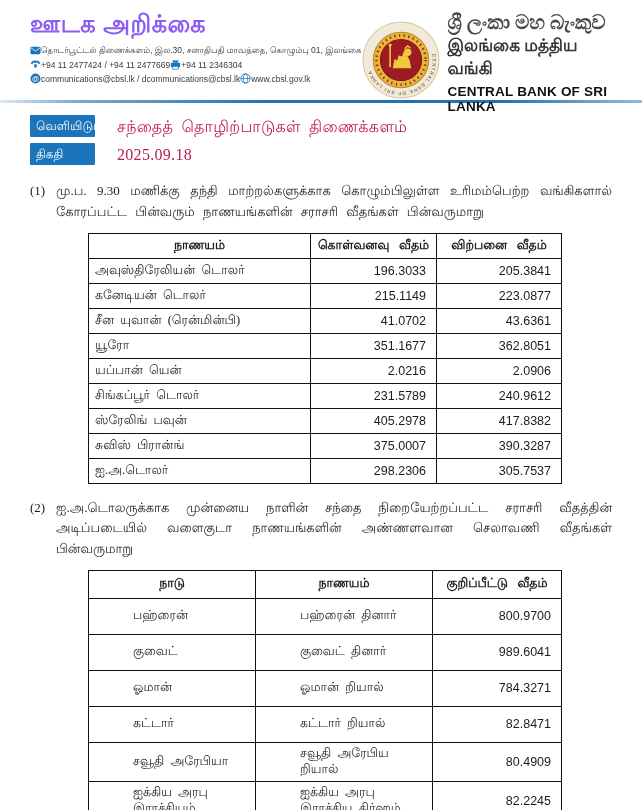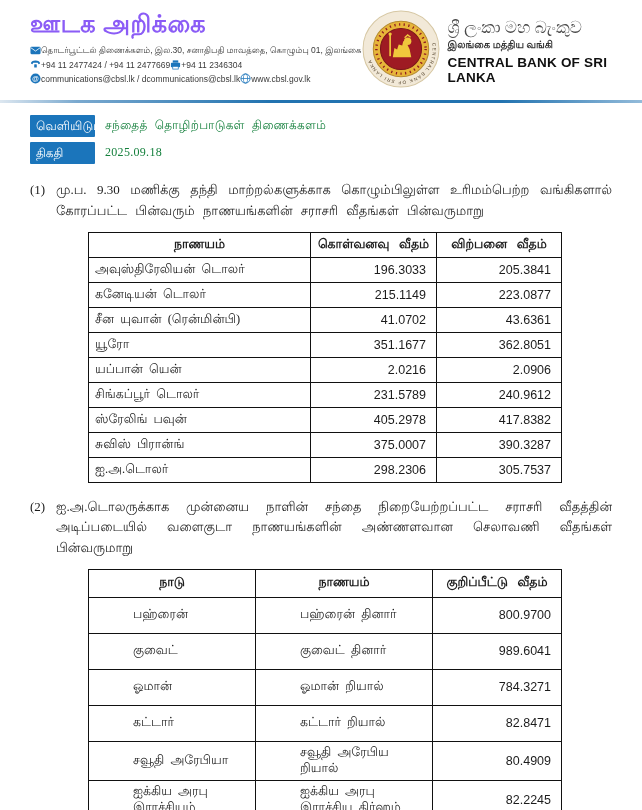--- a/index.html
+++ b/index.html
@@ -23,39 +23,39 @@
   }
   .contact-lines { margin-top: 4px; }
   .contact-line {
     display: flex; align-items: center; 
     font-family: "Liberation Sans", sans-serif;
     font-size: 8.5px; color: #3a3a3a; margin-top: 3px; white-space: nowrap;
   }
   .cicon { display: inline-flex; width: 11px; height: 11px; flex: 0 0 11px; }
   .hdr-right { display: flex; align-items: center; gap: 8px; padding-top: 2px; }
   .bank-names { text-align: left; }
-  .bank-si { font-size: 17px; color: #4a4a4a; font-weight: normal; line-height: 1.25; }
-  .bank-ta { font-size: 10px; color: #333; font-weight: bold; line-height: 1.35; }
+  .bank-si { font-size: 20px; color: #4a4a4a; font-weight: bold; line-height: 1.25; }
+  .bank-ta { font-size: 17px; color: #333; font-weight: bold; line-height: 1.35; }
   .bank-en { font-family: "Liberation Sans", sans-serif; font-size: 13.5px; color: #101010; font-weight: bold; margin-top: 3px; letter-spacing: 0.2px; }
 
   .blue-rule {
     height: 3px; margin: 6px -30px 0 -30px;
     background: linear-gradient(to right, #dde7f0 0%, #7aa9cf 12%, #2273b0 42%, #2273b0 78%, #93bbda 100%);
   }
 
   
   .meta { margin-top: 12px; margin-left: 0; }
   .meta-row { display: flex; align-items: flex-start; margin-top: 5px; }
   .meta-chip {
     background: #1b75bb; color: #ffffff;
     font-family: Liberation Sans, sans-serif; font-size: 12px;
     width: 65px; min-height: 20px; padding: 4px 5px 3px 6px;
     border-radius: 1px;
   }
-  .meta-val { font-size: 12px; color: #15803d; margin-left: 10px; padding-top: 3px; letter-spacing: 0.3px; word-spacing: 4px; }
+  .meta-val { font-size: 16px; color: #be185d; margin-left: 22px; padding-top: 3px; letter-spacing: 0.3px; word-spacing: 4px; }
 
   
   .para { display: flex; font-size: 13px; line-height: 1.6; color: #1c1c1c; }
   .para .pnum { flex: 0 0 26px; }
   .para .ptext { flex: 1; text-align: justify; word-spacing: 5px; }
   .p1 { margin-top: 16px; }
   .p2 { margin-top: 14px; }
 
   
   table { border-collapse: collapse; table-layout: fixed; margin-left: 58px; margin-top: 10px; }

